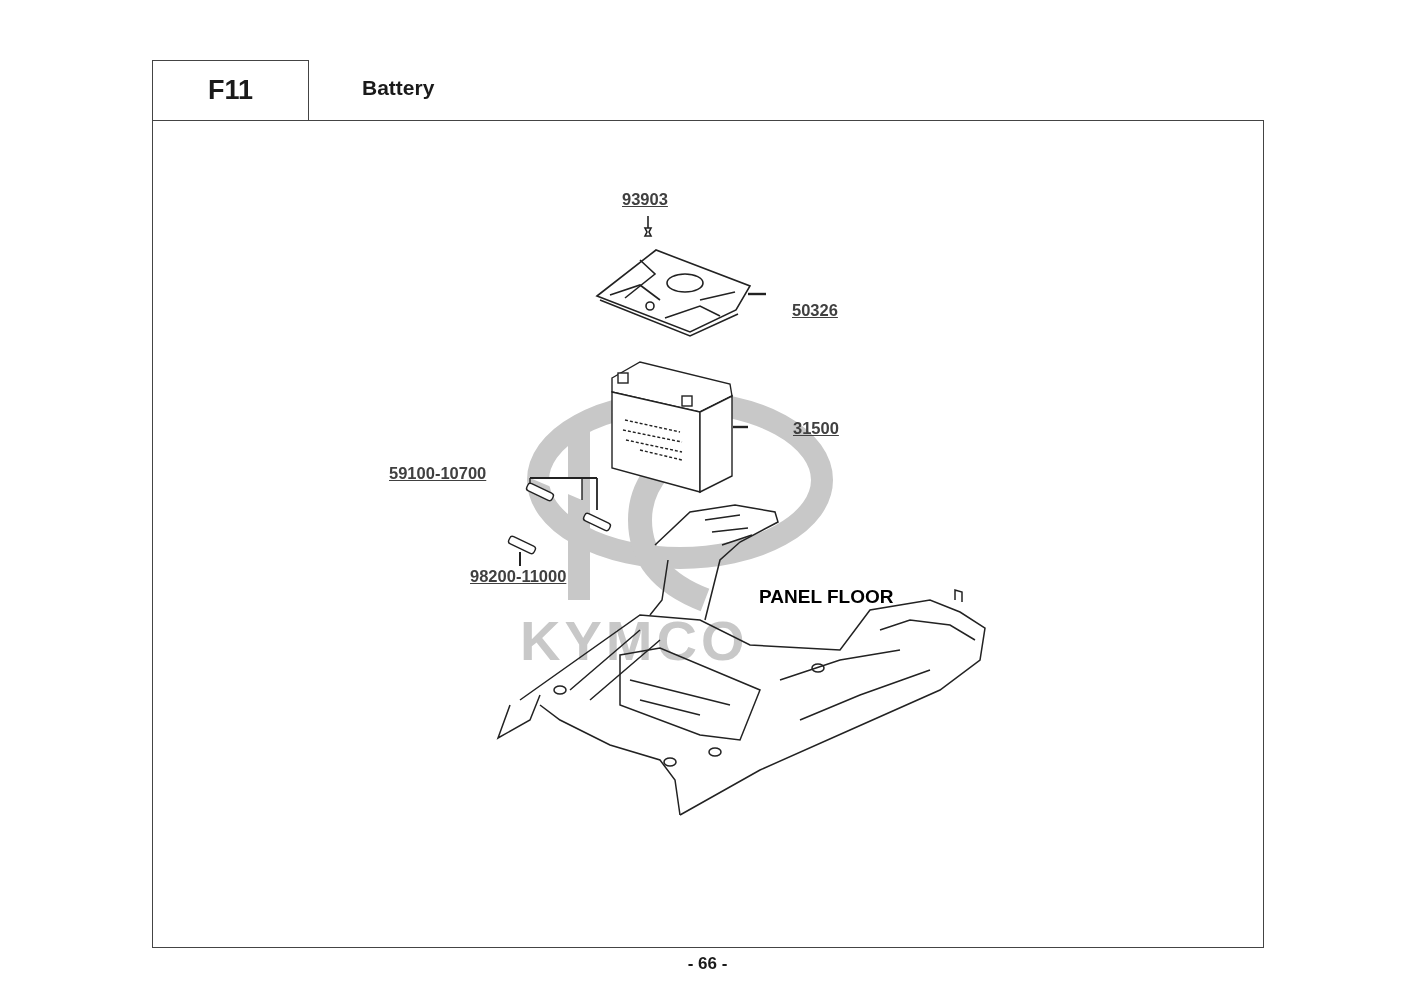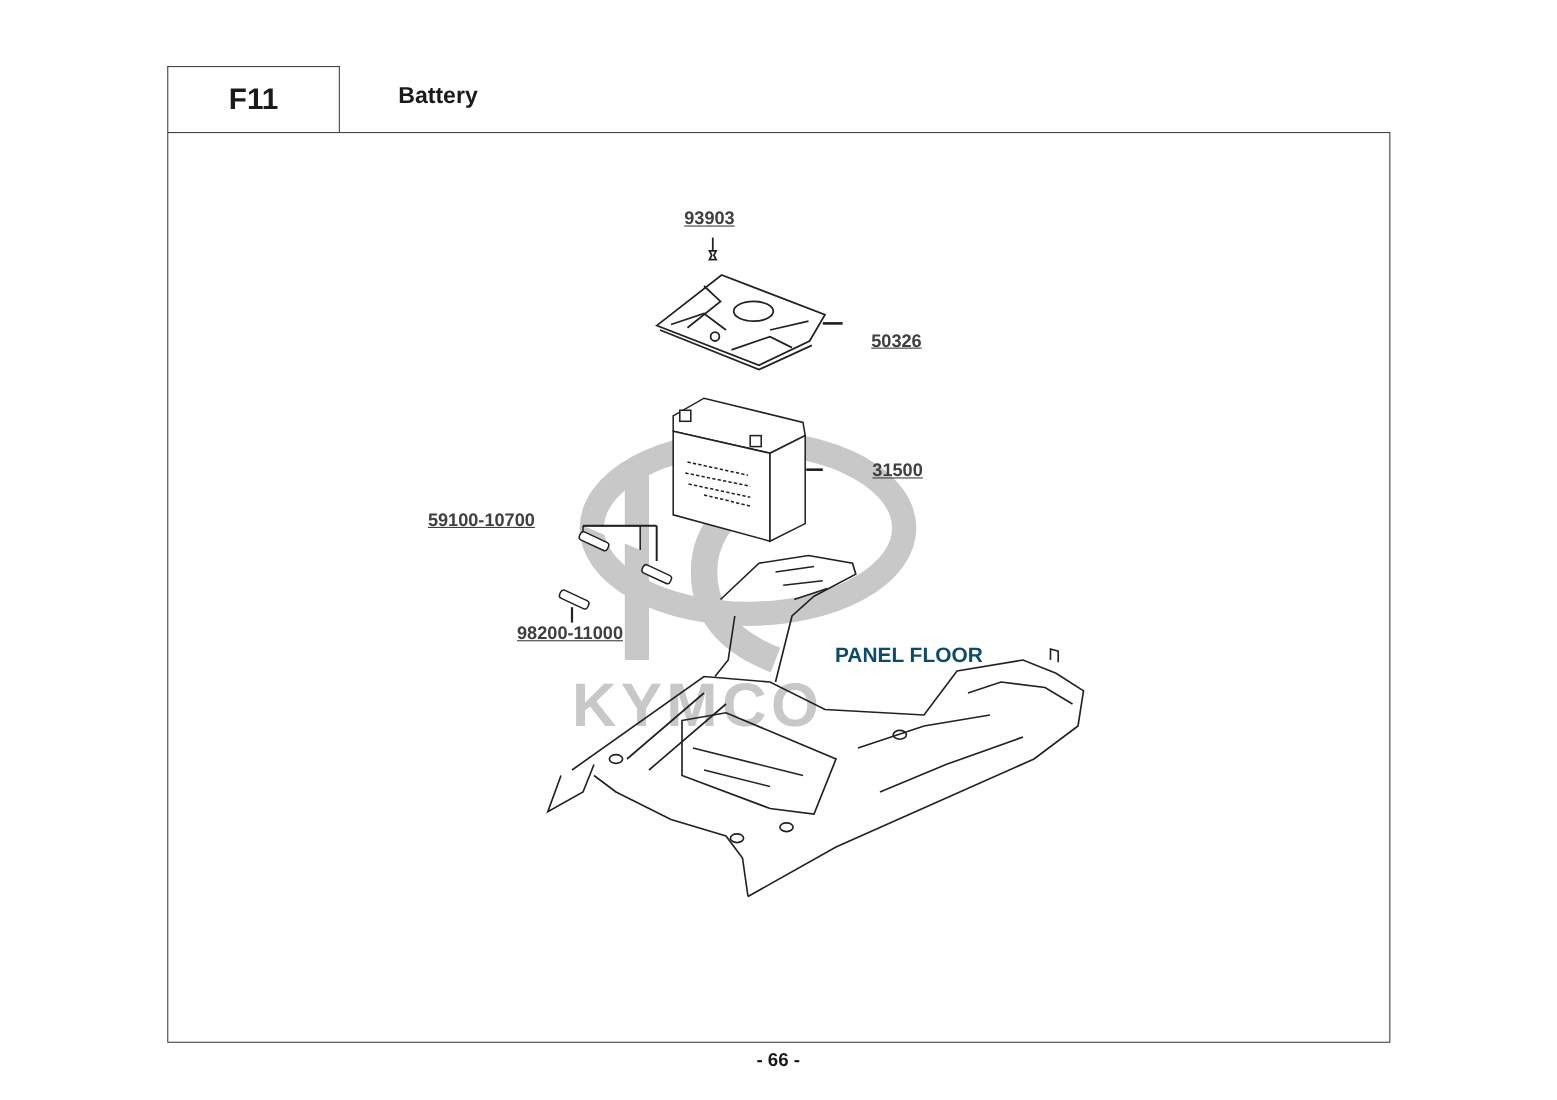--- a/index.html
+++ b/index.html
@@ -2,21 +2,21 @@
 <html><head>
 <meta charset="utf-8">
 <style>
   html, body { margin:0; padding:0; background:#ffffff; }
   body { width:1415px; height:1000px; position:relative; overflow:hidden; font-family:"Liberation Sans", sans-serif; color:#1a1a1a; }
   .code-cell { position:absolute; left:152px; top:60px; width:157px; height:60px; border:1.5px solid #444; border-bottom:none; box-sizing:border-box; display:flex; align-items:center; justify-content:center; font-weight:bold; font-size:27px; }
   .title-cell { position:absolute; left:362px; top:76px; font-weight:bold; font-size:21px;text-align:right; }
   .diagram-box { position:absolute; left:152px; top:120px; width:1112px; height:828px; border:1.5px solid #444; box-sizing:border-box; }
   .diagram-svg { position:absolute; left:0; top:0; width:1415px; height:1000px; }
   .label { position:absolute; font-weight:bold; font-size:16.5px; color:#404040; white-space:nowrap;text-decoration:underline; }
-  .panel-label { position:absolute; font-weight:bold; font-size:19px; color:#0c4a6e; white-space:nowrap; }
+  .panel-label { position:absolute; font-weight:bold; font-size:19px; color:#000000; white-space:nowrap; }
   .page-num { position:absolute; left:0; width:1415px; top:954px; text-align:center; font-weight:bold; font-size:17px; }
 </style>
 </head>
 <body>
 
 <div class="code-cell">F11</div>
 <div class="title-cell">Battery</div>
 <div class="diagram-box"></div>
 
 <svg class="diagram-svg" viewBox="0 0 1415 1000">

